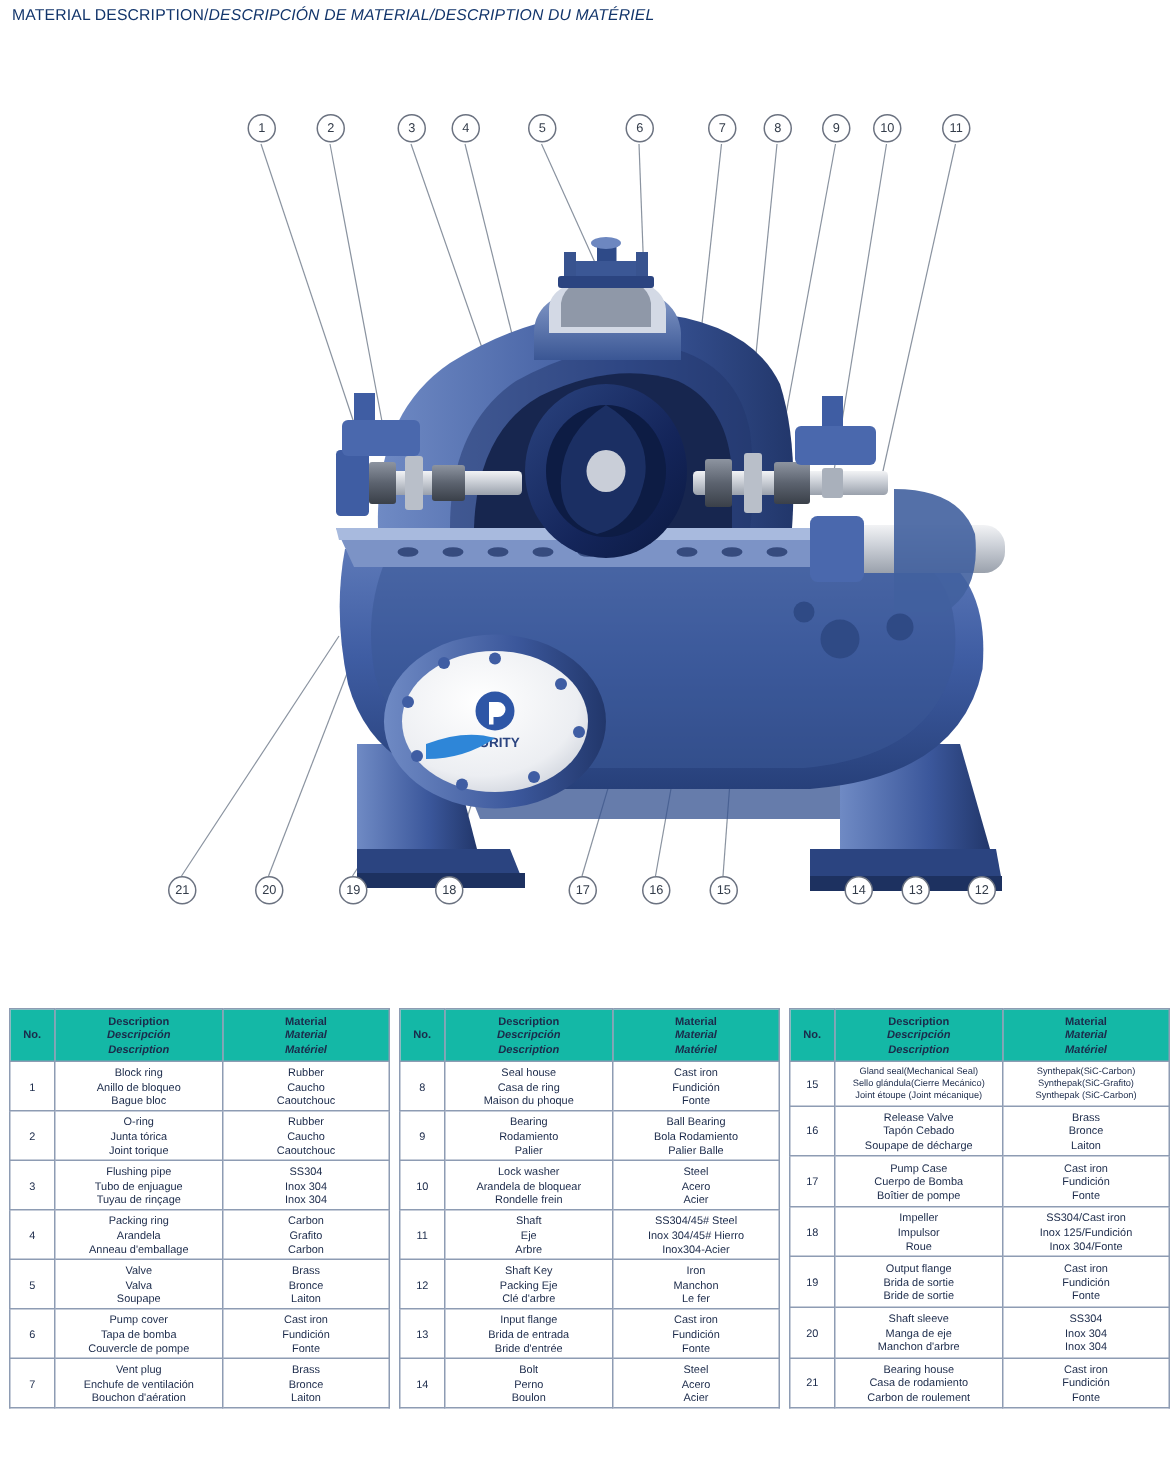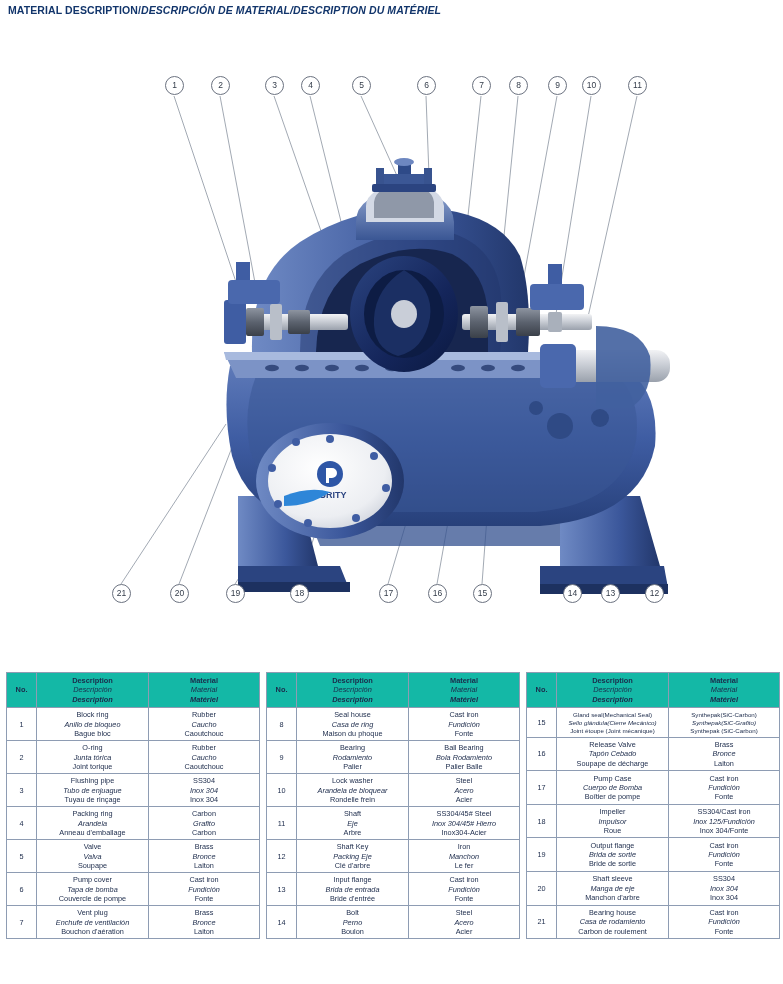--- a/index.html
+++ b/index.html
@@ -16,21 +16,21 @@
     height: 984px;
     overflow: hidden;
   }
 
   
   .doc-heading {
     position: absolute;
     left: 8px;
     top: 4px;
     font-size: 10.5px;
-    font-weight: bold;
+    font-weight: normal;
     letter-spacing: .1px;
     color: #12356b;
     white-space: nowrap;
   }
   .doc-heading .it { font-style: italic; }
 
   
   .illus {
     position: absolute;
     left: 0; top: 26px;
@@ -75,28 +75,28 @@
     line-height: 1.28;
     padding: 2px 1px;
     color: #1b2a4a;
   }
   table.mat thead th {
     background: #14b8a6;
     font-weight: bold;
     font-size: 7.4px;
     padding: 3px 1px;
   }
-  table.mat thead th .l2 { font-style: italic; font-weight: normal; }
+  table.mat thead th .l2 { font-style: italic; font-weight: bold; }
   table.mat thead th .l3 { font-style: italic; font-weight: bold; }
   col.cno { width: 30px; }
   col.cdesc { width: 112px; }
   col.cmat { width: 111px; }
   td.no { font-size: 8px; }
   .ln1 { display: block; }
-  .ln2 { display: block; font-style: italic; }
+  .ln2 { display: block; }
   .ln3 { display: block; }
   td.small .ln1, td.small .ln2, td.small .ln3 { font-size: 6.2px; }
 </style>
 </head>
 <body>
 
 <div id="page">
 
   <div class="doc-heading">
     <span>MATERIAL DESCRIPTION/</span><span class="it">DESCRIPCIÓN DE MATERIAL/DESCRIPTION DU MATÉRIEL</span>

